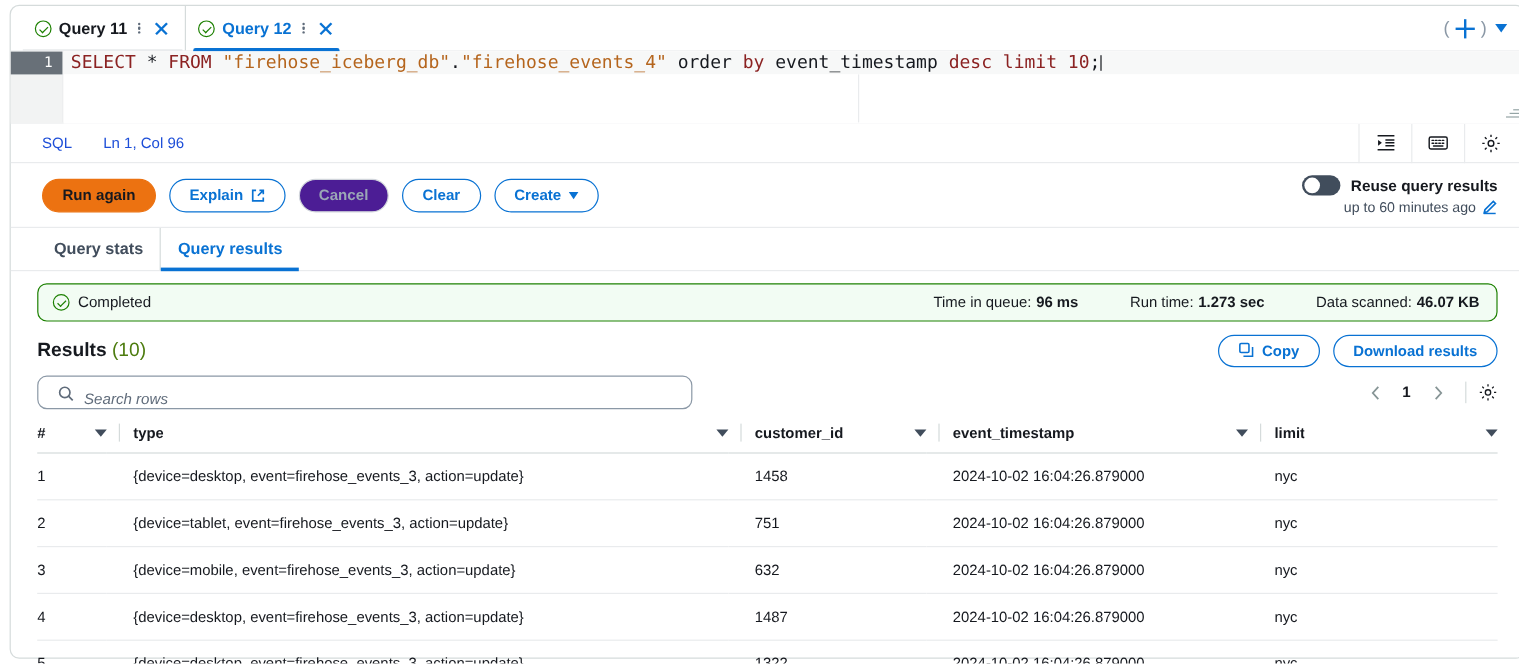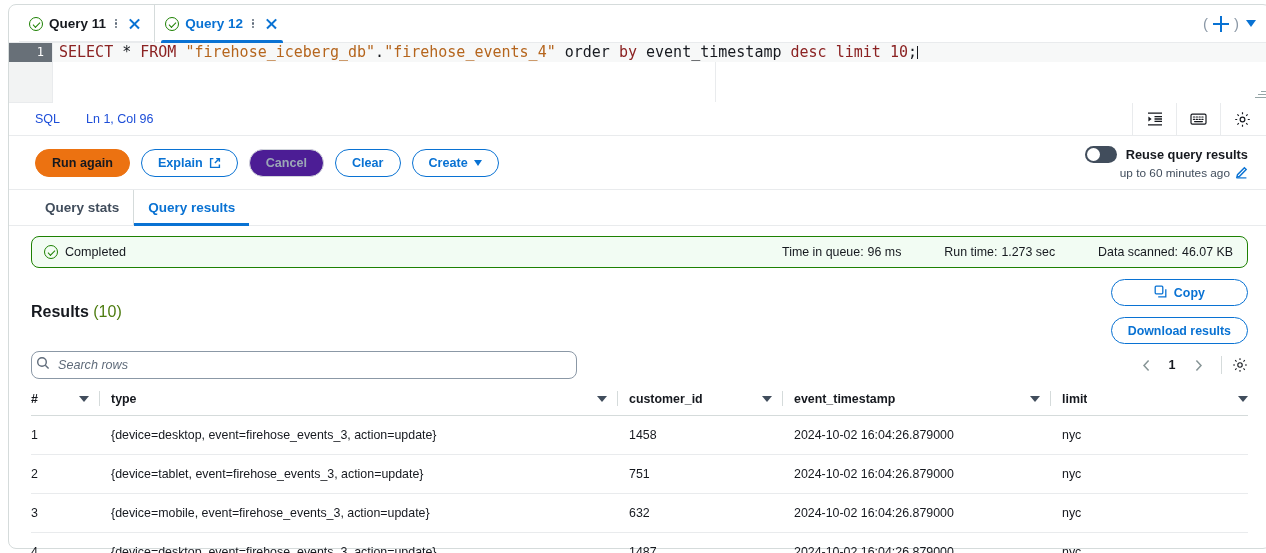--- a/index.html
+++ b/index.html
@@ -213,41 +213,41 @@
   .banner {
     height: 32px; border: 1.4px solid #1d8102; border-radius: 8px;
     background: #f2fcf3; display: flex; align-items: center;
     padding: 0 14px 0 12px; font-size: 12.6px; color: #1d8102;
   }
   .banner .ok-circle { border-color: #1d8102; }
   .banner .ok-circle::after { border-color: #1d8102; }
   .banner-label { margin-left: 7px; font-weight: normal; color: #16191f; }
   .metrics { margin-left: auto; display: flex; gap: 26px; color: #16191f; font-size: 12.4px; }
   .metrics b { font-weight: normal; margin-left: 17px; }
-  .metrics span.v { font-weight: normal; margin-left: 4px; }
+  .metrics span.v { font-weight: bold; margin-left: 4px; }
 
   
   .res-head {
     display: flex; align-items: center; padding: 11px 22px 0 22px;
   }
   .res-title { font-size: 16px; font-weight: bold; color: #16191f; }
   .res-title .cnt { color: #4d7c0f; font-weight: normal; }
-  .res-actions { margin-left: auto; display: flex; gap: 11px; flex-direction: column; }
+  .res-actions { margin-left: auto; display: flex; gap: 11px; }
   .btn-sm {
     height: 27px; border-radius: 15px; border: 1.4px solid #0972d3;
     background: #fff; color: #0972d3; font-size: 12.4px; font-weight: bold;
     display: inline-flex; align-items: center; justify-content: center; gap: 7px;
     padding: 0 16px; cursor: pointer;
   }
 
   
   .search-row { display: flex; align-items: center; padding: 7px 22px 0 22px; }
   .search-box {
     width: 546px; height: 28px; border: 1.4px solid #8b98a6; border-radius: 8px;
-    display: flex; align-items: center; padding: 0 4px; gap: 8px;
+    display: flex; align-items: flex-end; padding: 0 16px; gap: 8px;
     background: #fff;
   }
   .search-ph { font-size: 12.6px; color: #5f6b7a; font-style: italic; }
   .pager { margin-left: auto; display: flex; align-items: center; gap: 2px; }
   .pg-arrow {
     width: 26px; height: 24px; display: flex; align-items: center; justify-content: center;
     cursor: pointer;
   }
   .pg-num {
     min-width: 22px; text-align: center; font-size: 12.6px; font-weight: bold;

